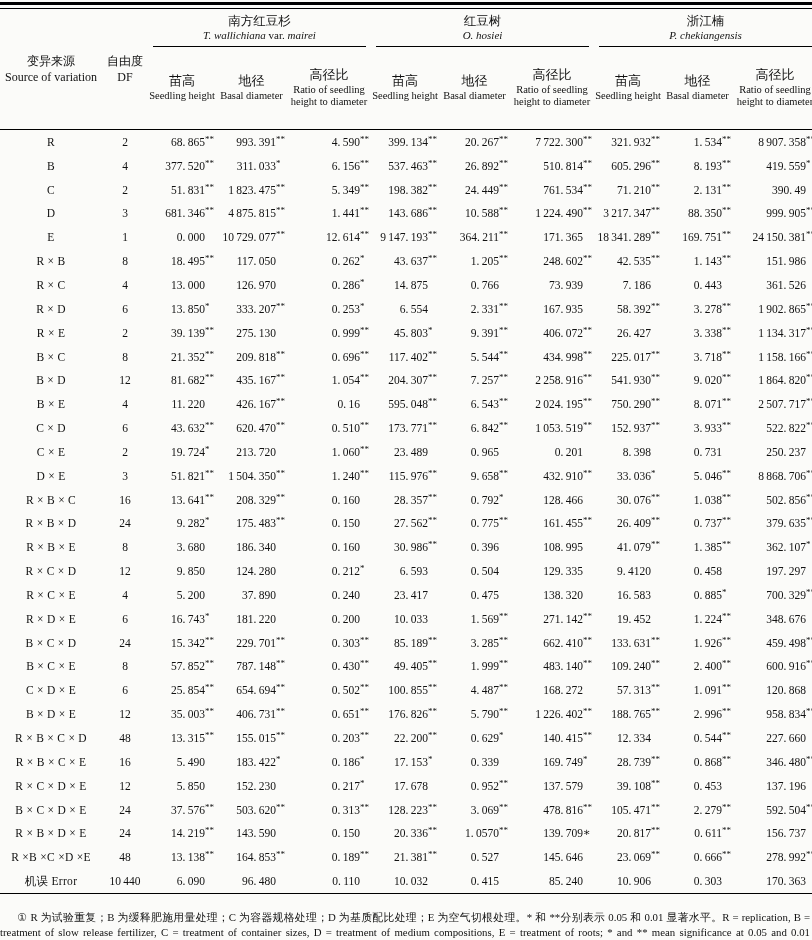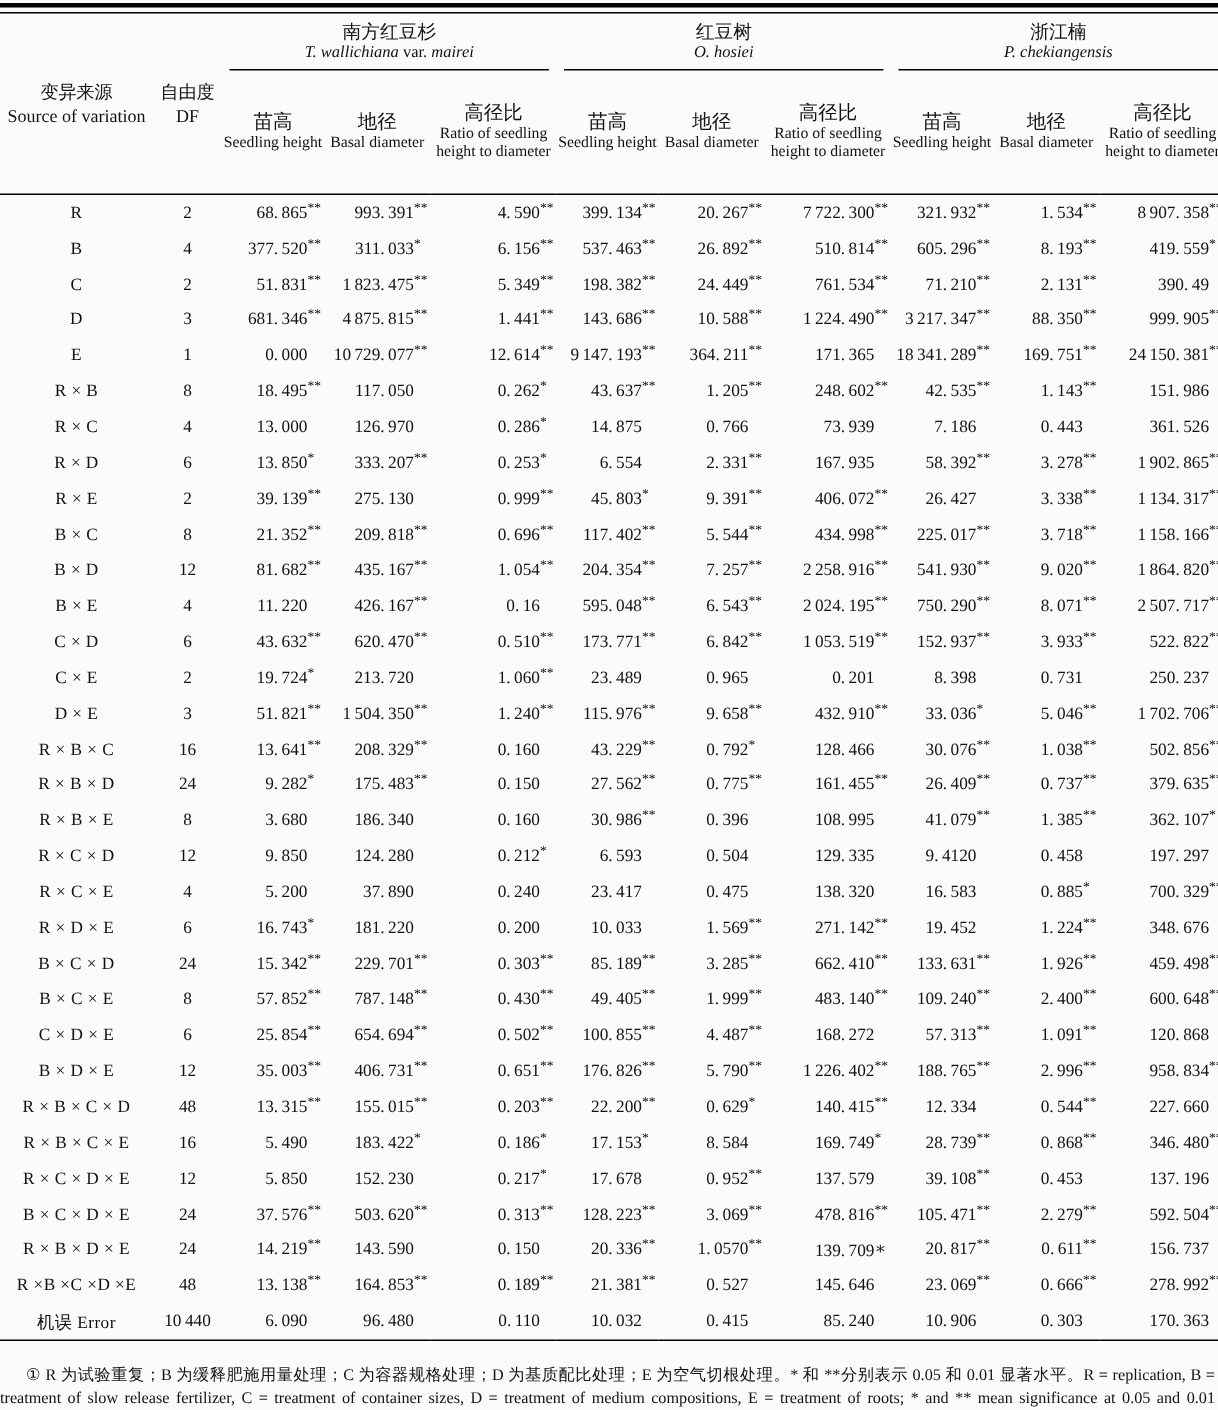--- a/index.html
+++ b/index.html
@@ -724,21 +724,21 @@
             </div>
           </td>
           <td class="num">
             <div class="cellflex">
               <span class="val">1. 054</span>
               <span class="sig">**</span>
             </div>
           </td>
           <td class="num">
             <div class="cellflex">
-              <span class="val">204. 354</span>
+              <span class="val">204. 307</span>
               <span class="sig">**</span>
             </div>
           </td>
           <td class="num">
             <div class="cellflex">
               <span class="val">7. 257</span>
               <span class="sig">**</span>
             </div>
           </td>
           <td class="num">
@@ -986,21 +986,21 @@
             </div>
           </td>
           <td class="num">
             <div class="cellflex">
               <span class="val">5. 046</span>
               <span class="sig">**</span>
             </div>
           </td>
           <td class="num">
             <div class="cellflex">
-              <span class="val">1 702. 706</span>
+              <span class="val">8 868. 706</span>
               <span class="sig">**</span>
             </div>
           </td>
         </tr>
         <tr>
           <td class="lbl">R × B × C</td>
           <td class="df">16</td>
           <td class="num">
             <div class="cellflex">
               <span class="val">13. 641</span>
@@ -1014,21 +1014,21 @@
             </div>
           </td>
           <td class="num">
             <div class="cellflex">
               <span class="val">0. 160</span>
               <span class="sig"></span>
             </div>
           </td>
           <td class="num">
             <div class="cellflex">
-              <span class="val">43. 229</span>
+              <span class="val">28. 357</span>
               <span class="sig">**</span>
             </div>
           </td>
           <td class="num">
             <div class="cellflex">
               <span class="val">0. 792</span>
               <span class="sig">*</span>
             </div>
           </td>
           <td class="num">
@@ -1450,21 +1450,21 @@
             </div>
           </td>
           <td class="num">
             <div class="cellflex">
               <span class="val">2. 400</span>
               <span class="sig">**</span>
             </div>
           </td>
           <td class="num">
             <div class="cellflex">
-              <span class="val">600. 648</span>
+              <span class="val">600. 916</span>
               <span class="sig">**</span>
             </div>
           </td>
         </tr>
         <tr>
           <td class="lbl">C × D × E</td>
           <td class="df">6</td>
           <td class="num">
             <div class="cellflex">
               <span class="val">25. 854</span>
@@ -1658,21 +1658,21 @@
             </div>
           </td>
           <td class="num">
             <div class="cellflex">
               <span class="val">17. 153</span>
               <span class="sig">*</span>
             </div>
           </td>
           <td class="num">
             <div class="cellflex">
-              <span class="val">8. 584</span>
+              <span class="val">0. 339</span>
               <span class="sig"></span>
             </div>
           </td>
           <td class="num">
             <div class="cellflex">
               <span class="val">169. 749</span>
               <span class="sig">*</span>
             </div>
           </td>
           <td class="num">

